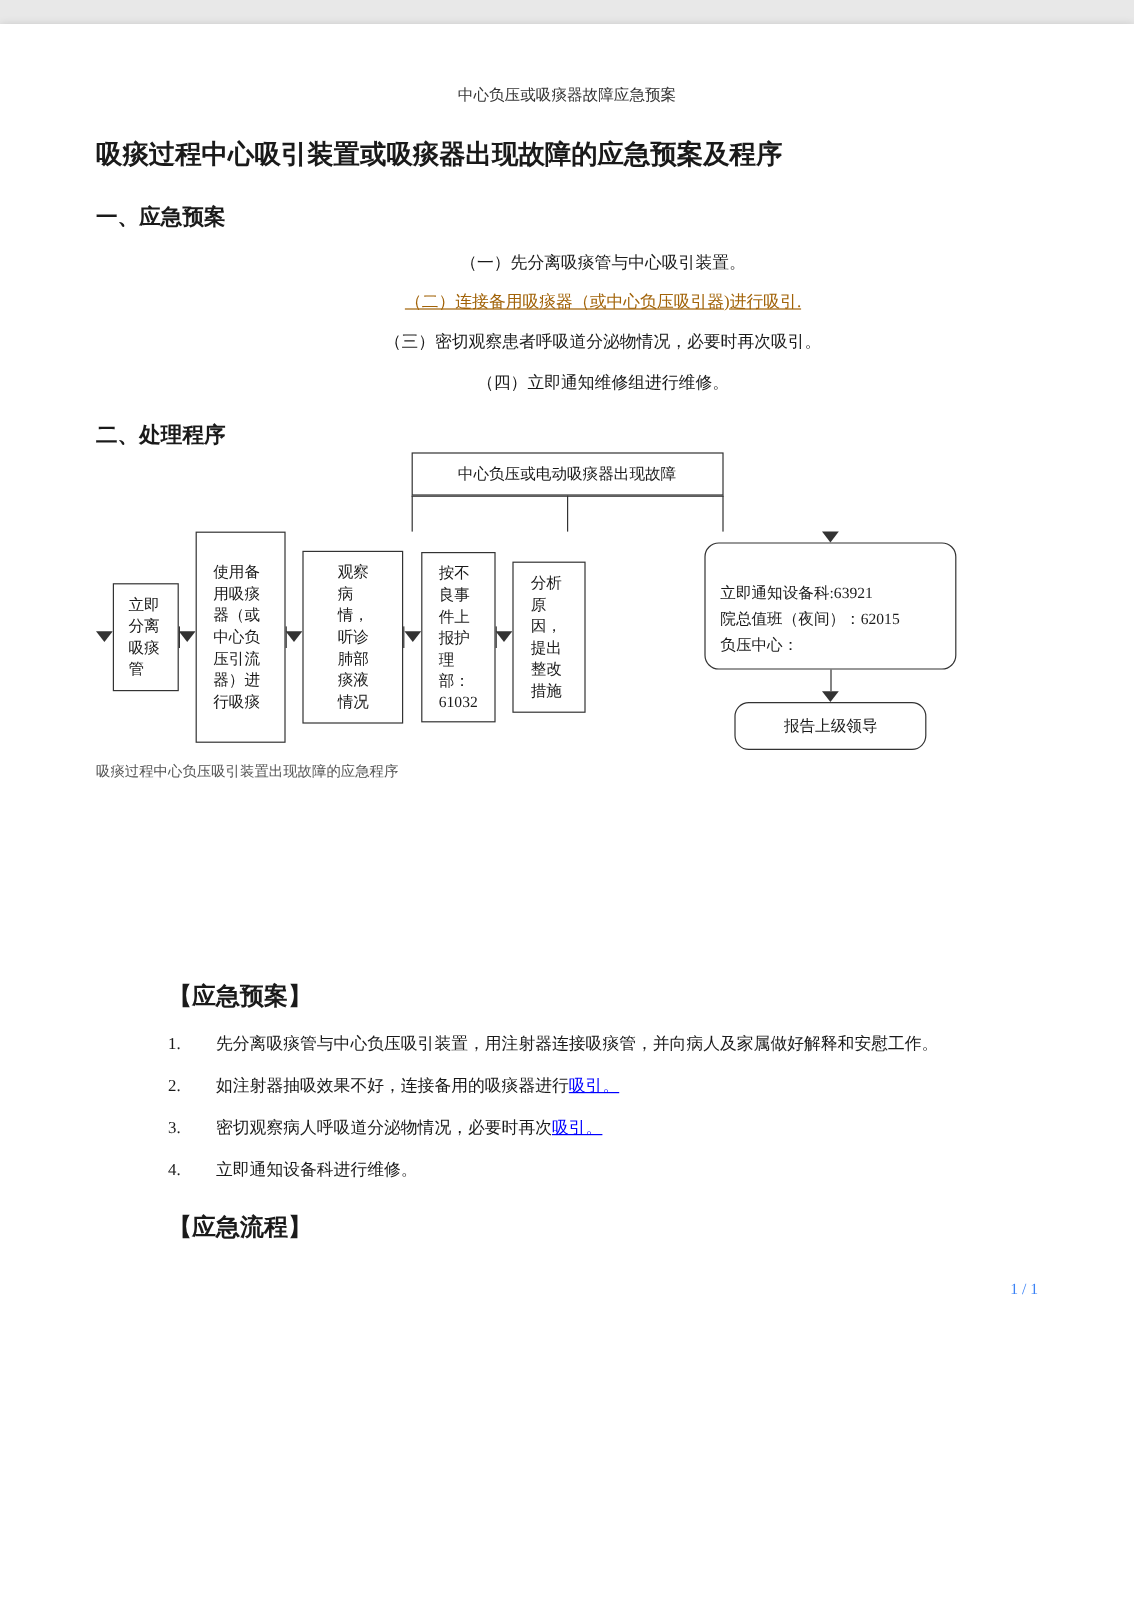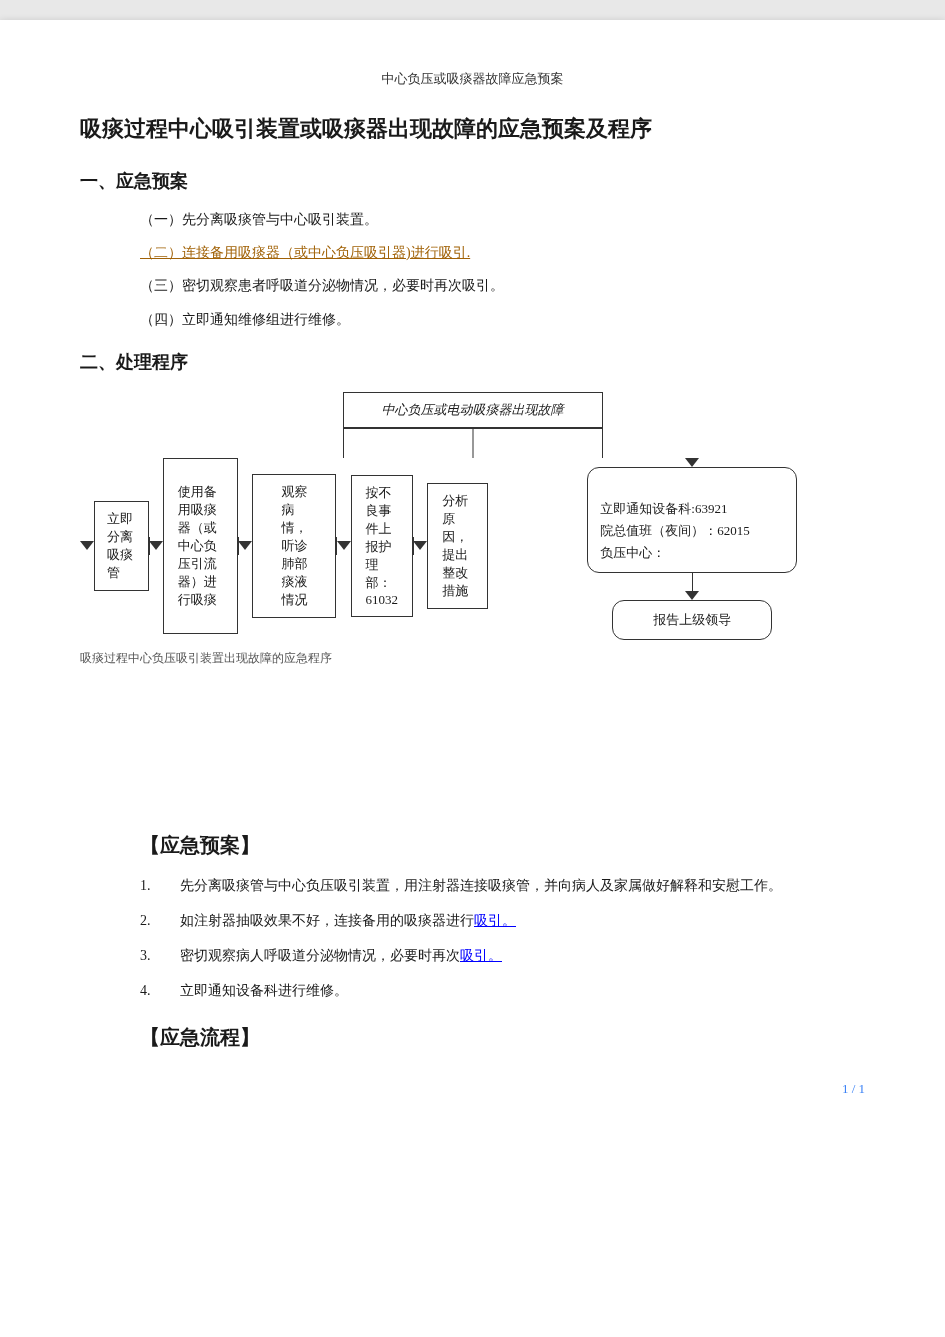--- a/index.html
+++ b/index.html
@@ -50,32 +50,33 @@
       color: #1a1a1a;
       margin-bottom: 14px;
       margin-top: 10px;
       font-family: "SimHei", "黑体", sans-serif;
     }
 
     .section-title-2 {
       font-size: 18px;
       font-weight: bold;
       color: #1a1a1a;
-      margin-bottom: 18px;
+      margin-bottom: 3px;
       margin-top: 18px;
       font-family: "SimHei", "黑体", sans-serif;
     }
 
     .paragraph-indent {
       font-size: 14px;
       color: #1a1a1a;
       margin-bottom: 8px;
       line-height: 1.8;
       padding-left: 60px;
       font-family: "SimSun", "宋体", serif;
+      text-align: center;
     }
 
     .flow-box {
       border: 1px solid #333;
       padding: 8px 16px;
       text-align: center;
       font-size: 13px;
       color: #1a1a1a;
       background: #fff;
       font-family: "SimSun", "宋体", serif;
@@ -169,21 +170,20 @@
       width: 100%;
       position: relative;
       min-height: 420px;
     }
 
     .fc-top-center {
       display: flex;
       flex-direction: column;
       align-items: center;
       margin-bottom: 0;
-      font-style: italic;
     }
 
     .vertical-line {
       width: 1px;
       background: #333;
       margin: 0 auto;
     }
 
     .arrow-down-triangle {
       width: 0;

